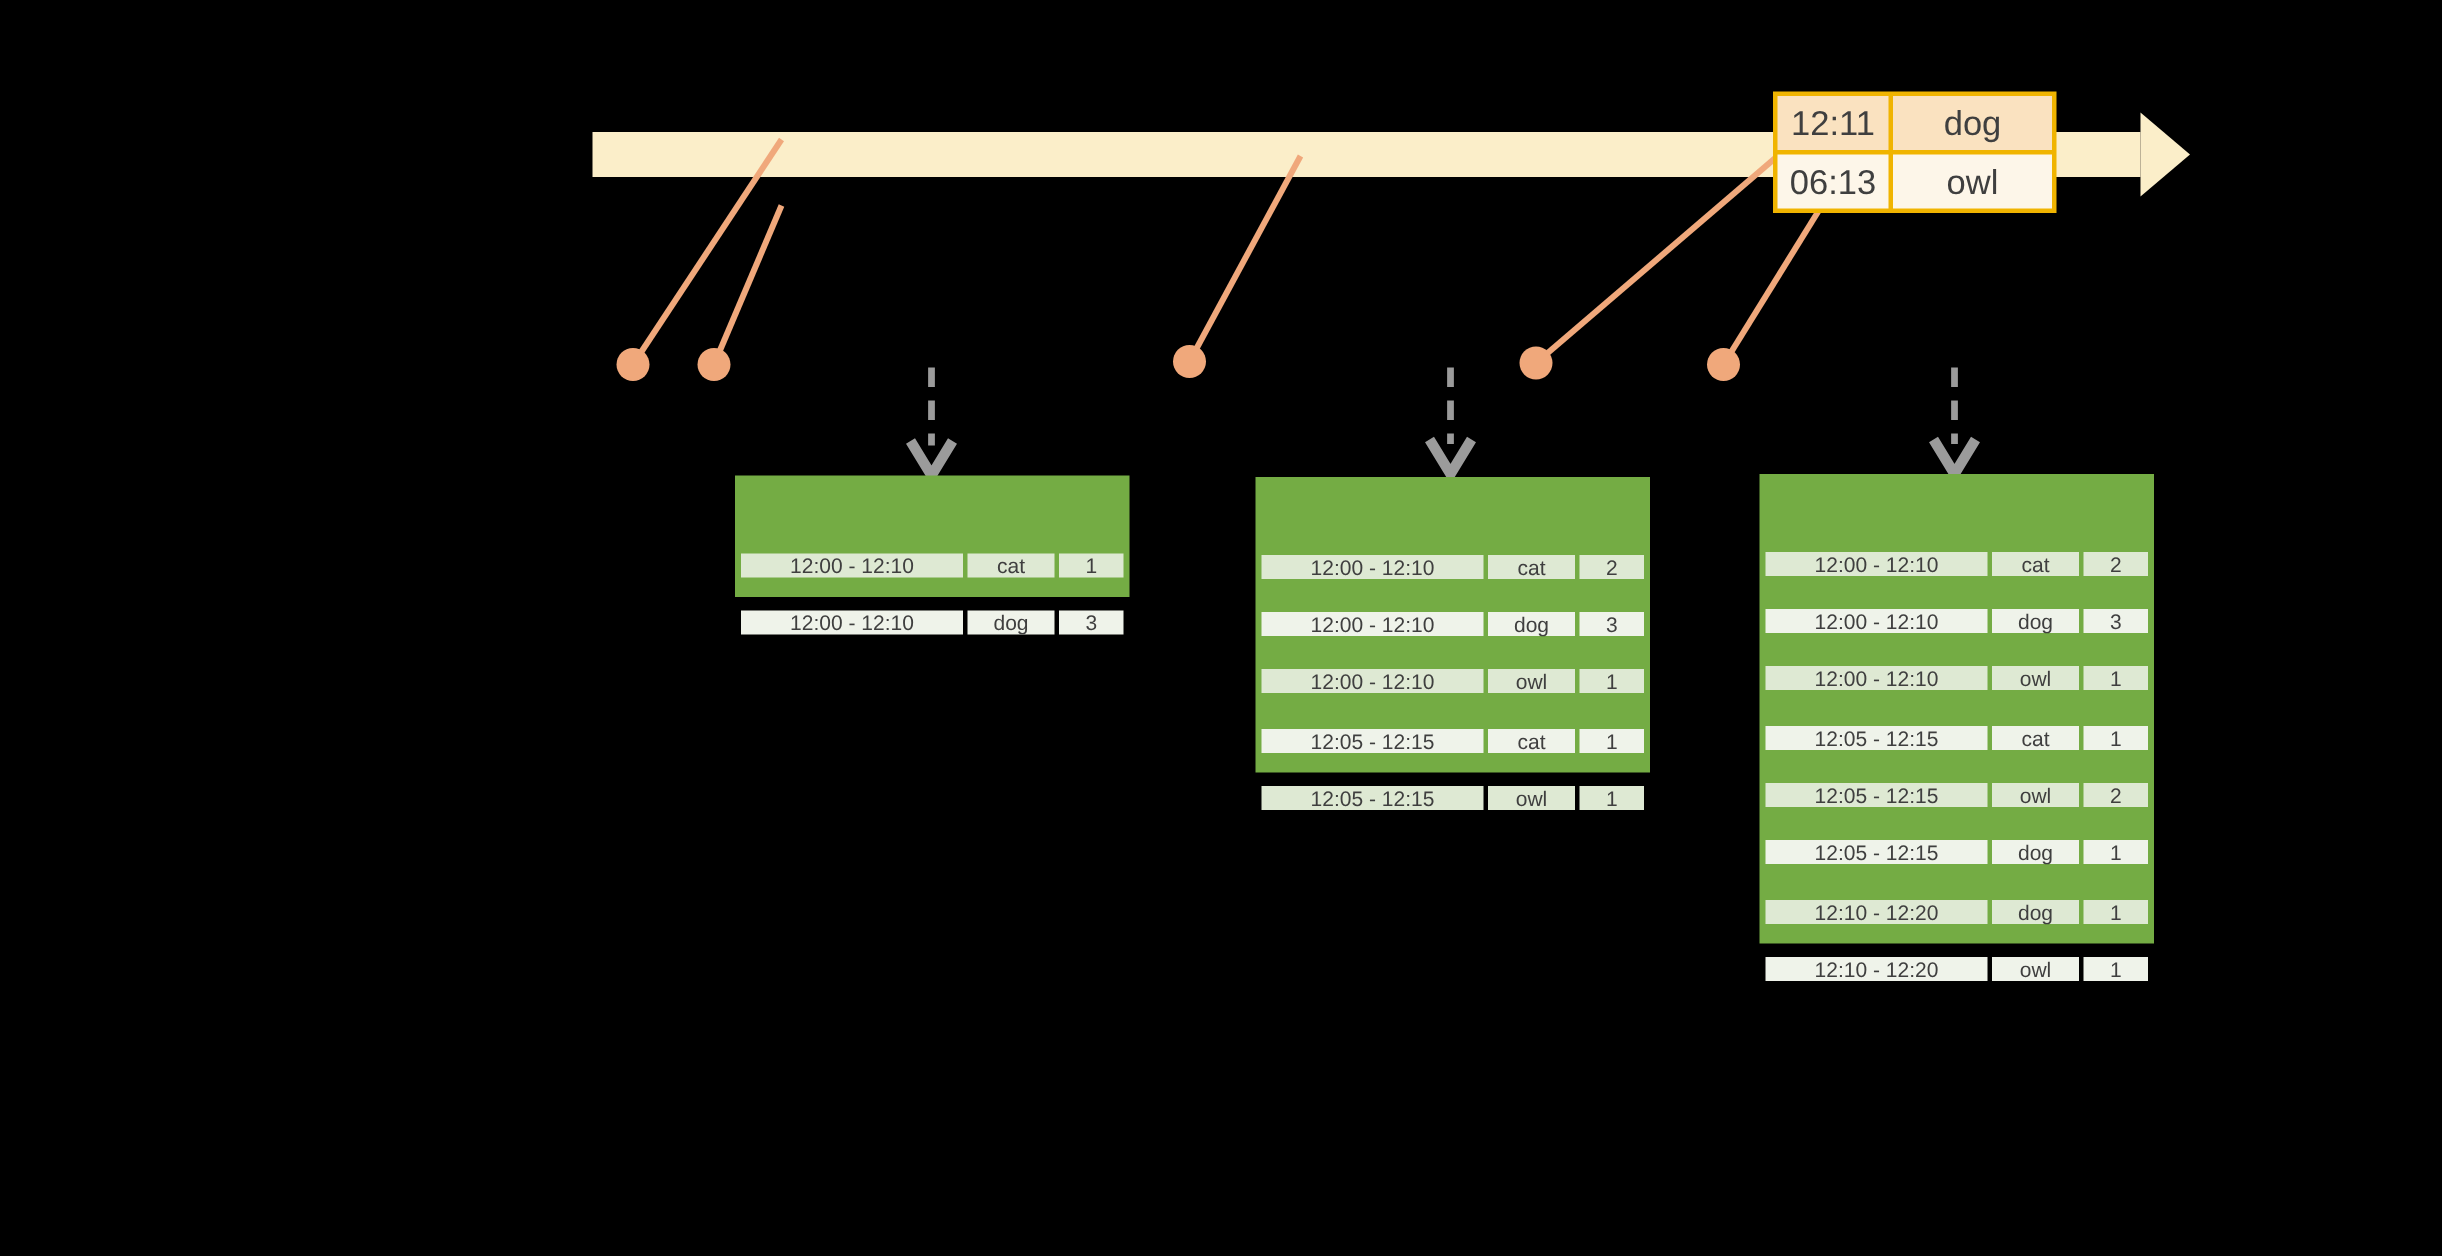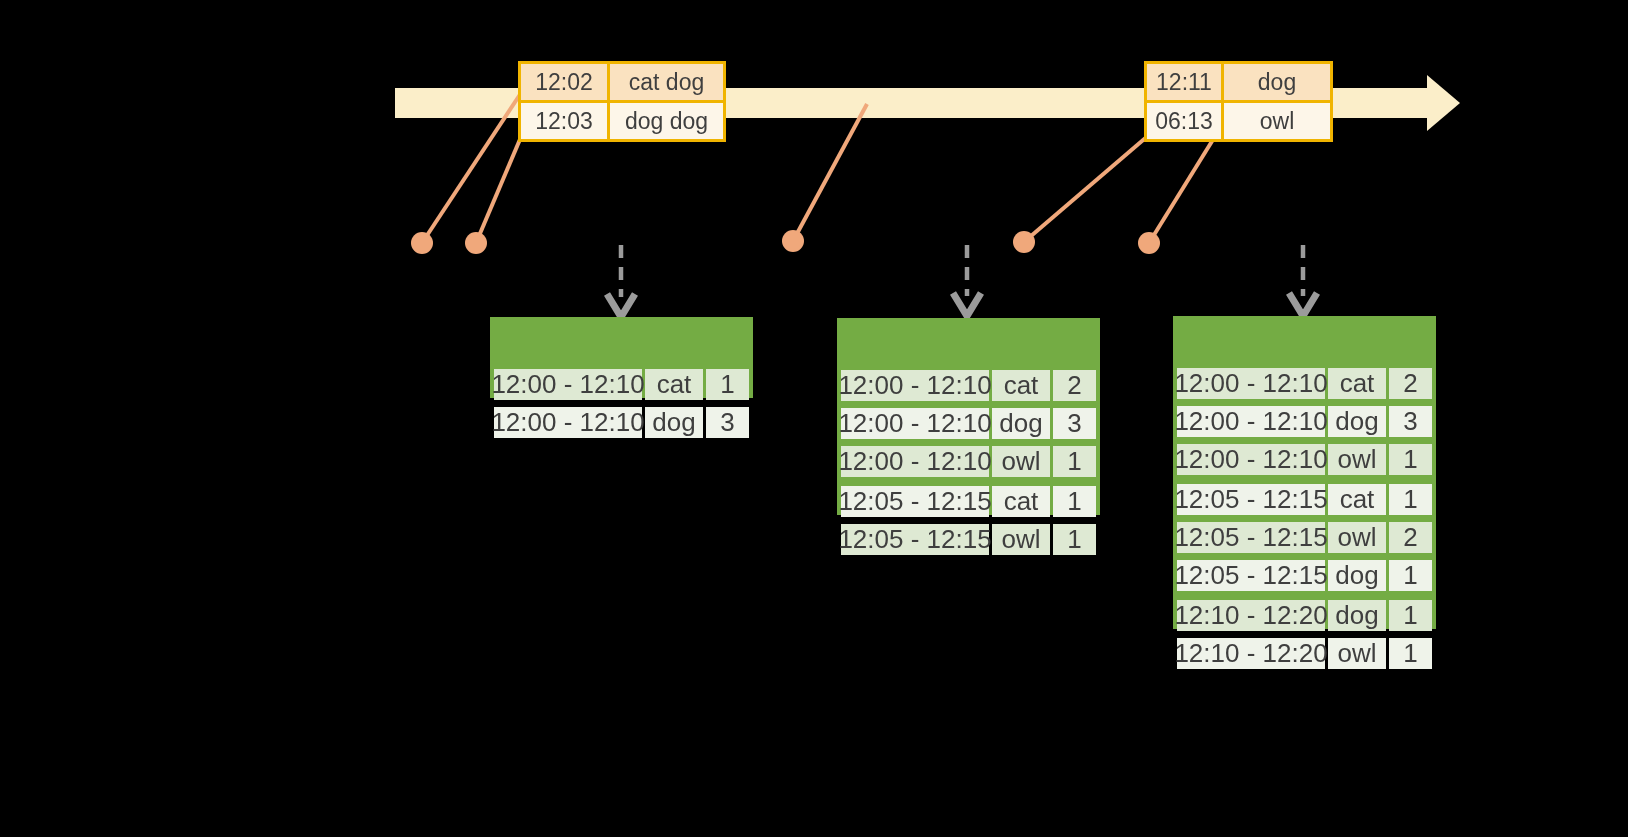--- a/index.html
+++ b/index.html
@@ -45,21 +45,21 @@
   .erow.peach .ecell{background:var(--event-row-peach-bg);}
   
   .rtable{
     position:absolute;display:flex;flex-direction:column;gap:3px;padding:4px;
     background:var(--table-border);z-index:3;
   }
   .trow{display:grid;grid-template-columns:148px 58px 43px;gap:3px;height:35px;}
   .trow.group-start{margin-top:2px;}
   .tcell{
     display:flex;align-items:center;justify-content:center;
-    font-size:26px;color:var(--table-text);background:var(--table-row-light-bg);
+    font-size:14px;color:var(--table-text);background:var(--table-row-light-bg);
     white-space:nowrap;
     margin-top:48px;
   }
   .trow.dark .tcell{background:var(--table-row-dark-bg);}
 </style>
 </head>
 <body>
 
 <div class="canvas">
 
@@ -90,33 +90,23 @@
       <polyline points="607,294 621,317 635,294" stroke-width="7"></polyline>
 
       <line x1="967" y1="245" x2="967" y2="296" stroke-width="4.5" stroke-dasharray="13 9"></line>
       <polyline points="953,293 967,316 981,293" stroke-width="7"></polyline>
 
       <line x1="1303" y1="245" x2="1303" y2="296" stroke-width="4.5" stroke-dasharray="13 9"></line>
       <polyline points="1289,293 1303,316 1317,293" stroke-width="7"></polyline>
     </g>
   </svg>
 
-  <div class="ebox wide" style="left:518px;top:61px;">
-    <div class="erow peach">
-      <div class="ecell">12:02</div>
-      <div class="ecell">cat dog</div>
-    </div>
-    <div class="erow">
-      <div class="ecell">12:03</div>
-      <div class="ecell">dog dog</div>
-    </div>
-  </div>
 
 
-  <div class="ebox narrow" style="left:1144px;top:61px;">
+  <div class="ebox narrow" style="left:1182px;top:61px;">
     <div class="erow peach">
       <div class="ecell">12:11</div>
       <div class="ecell">dog</div>
     </div>
     <div class="erow">
       <div class="ecell">06:13</div>
       <div class="ecell">owl</div>
     </div>
   </div>
 

